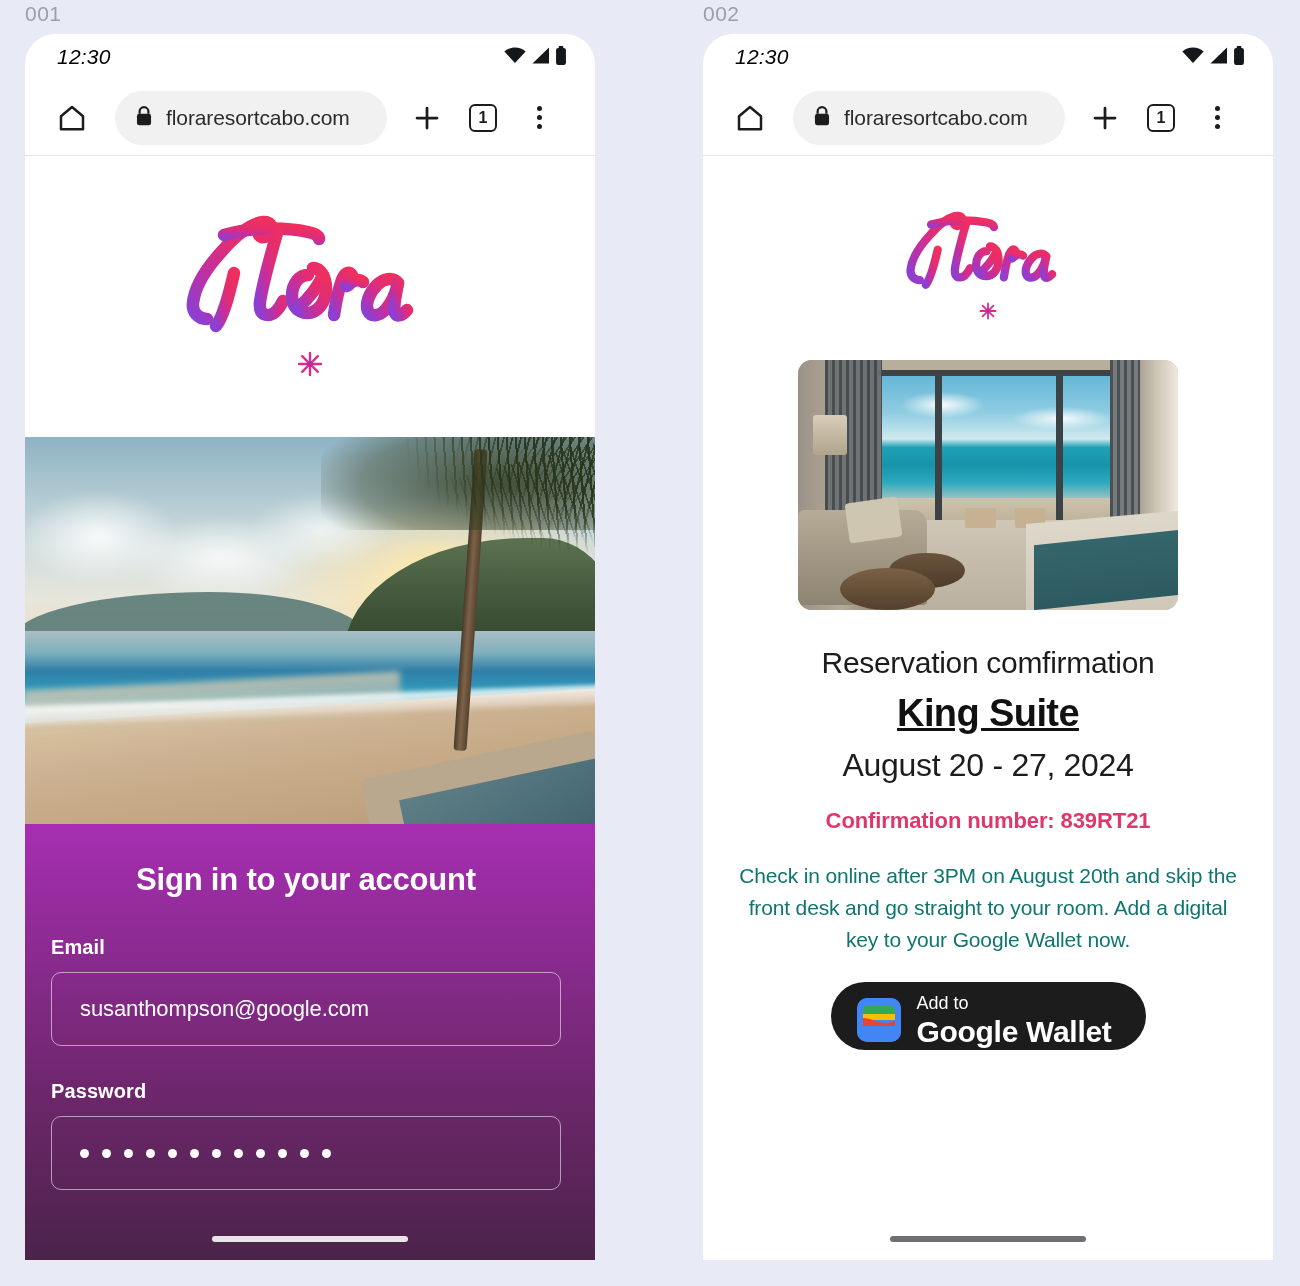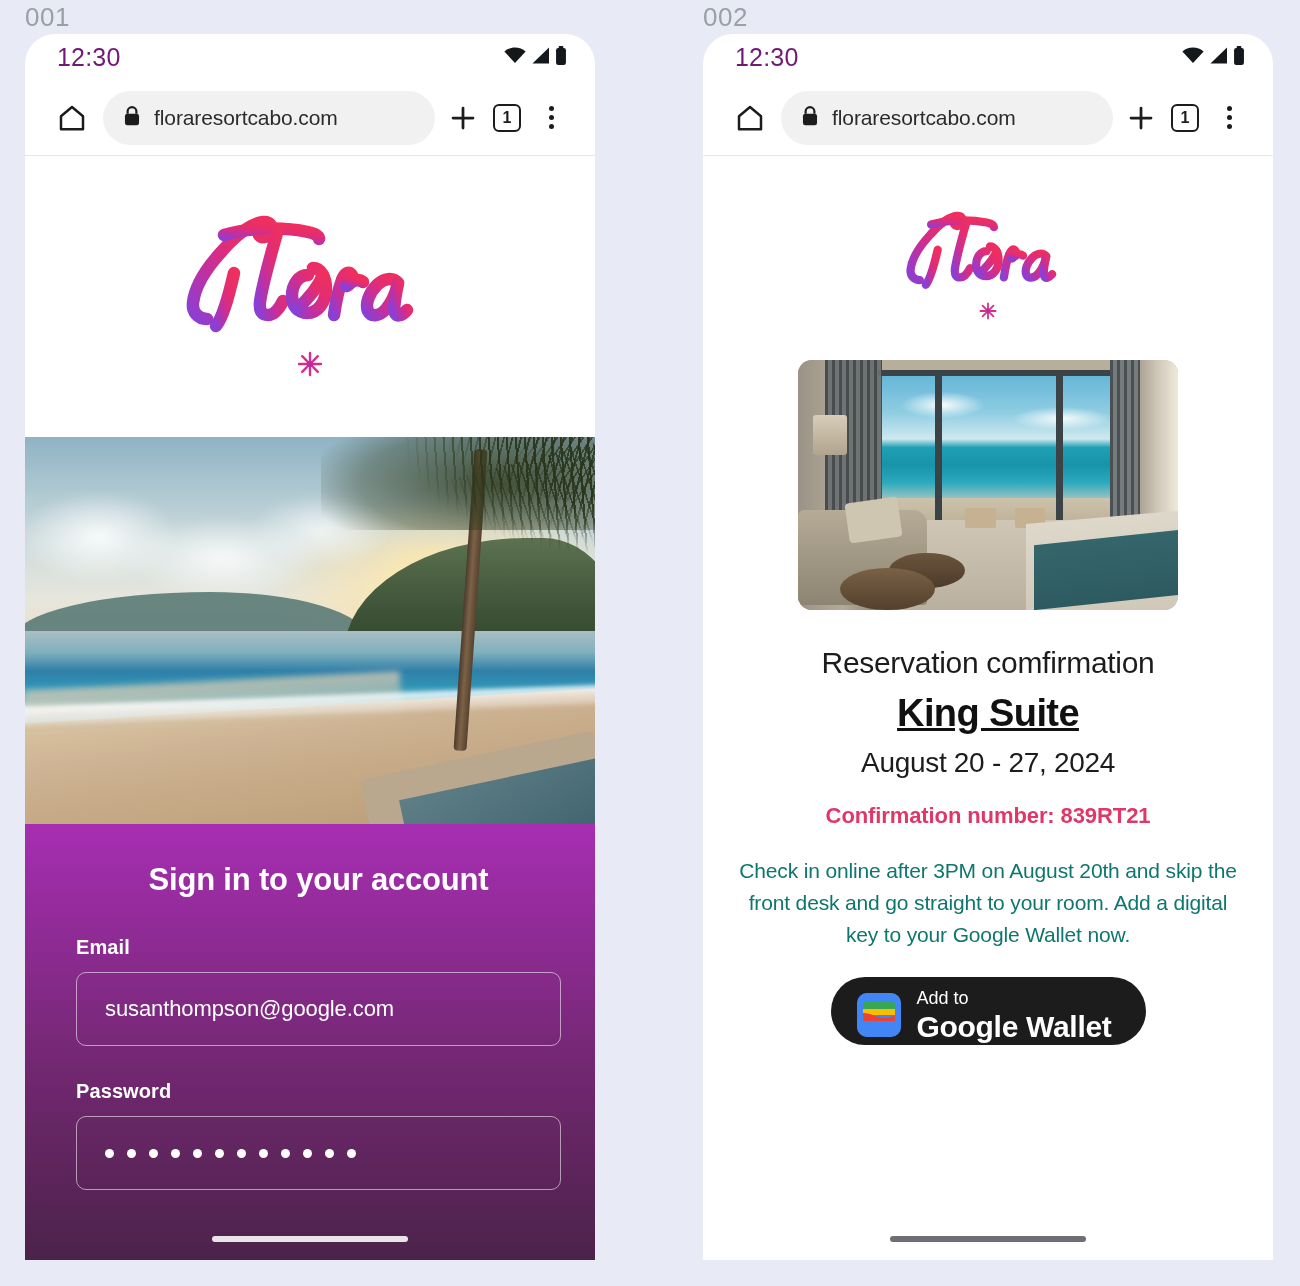--- a/index.html
+++ b/index.html
@@ -7,21 +7,21 @@
     width: 1300px; height: 1286px;
     background: #e8ebf5;
     font-family: "Liberation Sans", sans-serif;
     overflow: hidden;
   }
   .canvas { position: relative; width: 1300px; height: 1286px; }
 
   
   .frame-label {
     position: absolute;
-    font-size: 26px;
+    font-size: 21px;
     letter-spacing: .5px;
     color: #9aa0a6;
     font-family: "Liberation Sans", sans-serif;
   }
 
   
   .phone {
     position: absolute;
     width: 570px; height: 1226px;
     background: #ffffff;
@@ -32,31 +32,32 @@
   #phone-2 { left: 703px; top: 34px; }
 
   
   .status-bar {
     height: 46px;
     display: flex; align-items: center;
     justify-content: space-between;
     padding: 0 28px 0 32px;
   }
   .status-time {
-    font-size: 25px; font-weight: 500; color: #701a75;
+    font-size: 21px; font-weight: 500; color: #000000;
     letter-spacing: .2px;
+    font-style: italic;
   }
   .status-icons { display: flex; align-items: center; gap: 5px; }
 
   
   .browser-bar {
     height: 76px;
     display: flex; align-items: center;
-    padding: 0 22px 0 24px;
-    gap: 0;
+    padding: 0 34px 0 24px;
+    gap: 12px;
     border-bottom: 1px solid #e6e6e6;
     background: #fff;
   }
   .home-btn { width: 46px; height: 46px; display: flex; align-items: center; justify-content: center; flex: 0 0 auto; }
   .omnibox {
     flex: 1 1 auto;
     height: 54px;
     background: #f1f1f1;
     border-radius: 27px;
     display: flex; align-items: center;
@@ -185,21 +186,21 @@
   .hero .frond.f4 { left: 62%; width: 44%; height: 50%; transform: rotate(38deg) scale(.8); opacity: .8; }
   .hero .canopy {
     position: absolute; left: 52%; top: -6%; width: 52%; height: 30%;
     background: radial-gradient(ellipse at 60% 60%, rgba(47,58,28,.85) 0%, rgba(47,58,28,.4) 55%, rgba(47,58,28,0) 78%);
   }
 
   
   .signin {
     flex: 1 1 auto;
     background: linear-gradient(180deg, #a72eb2 0%, #8e2b94 26%, #70276f 58%, #4b2349 100%);
-    padding: 38px 34px 0 51px;
+    padding: 38px 34px 0 26px;
     position: relative;
   }
   .signin-title {
     text-align: center;
     color: #ffffff;
     font-size: 31px;
     font-weight: 700;
     letter-spacing: -.2px;
     margin-bottom: 38px;
   }
@@ -357,21 +358,21 @@
   .res-room {
     margin-top: 12px;
     font-size: 38px;
     font-weight: 700;
     color: #111;
     letter-spacing: -.6px;
     text-decoration: underline;
   }
   .res-dates {
     margin-top: 12px;
-    font-size: 28px;
+    font-size: 32px;
     color: #1c1c1c;
     letter-spacing: -.3px;
   }
   .res-conf {
     margin-top: 24px;
     font-size: 22px;
     font-weight: 700;
     color: #e0376b;
     letter-spacing: -.1px;
   }

